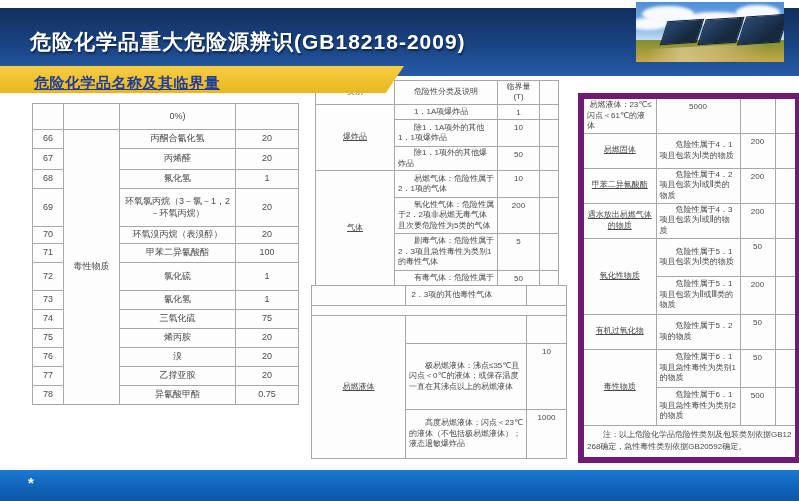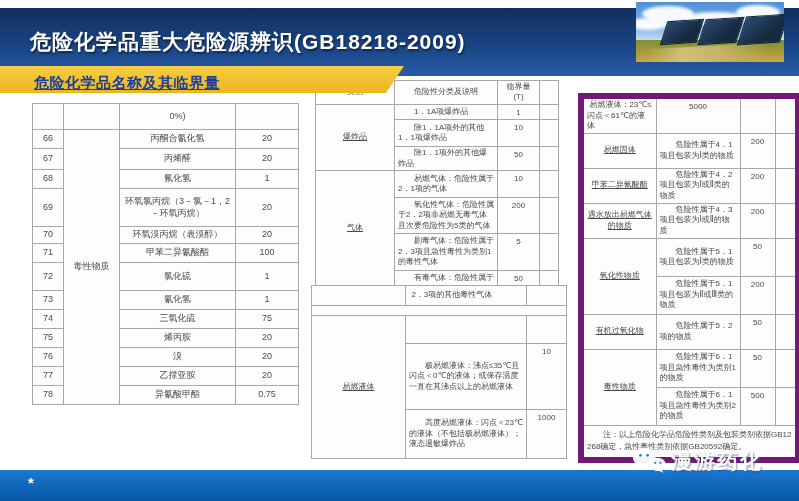--- a/index.html
+++ b/index.html
@@ -318,27 +318,14 @@
       <td></td>
     </tr>
     <tr style="height:35px">
       <td class="note" colspan="4">注：以上危险化学品危险性类别及包装类别依据GB12268确定，急性毒性类别依据GB20592确定。</td>
     </tr>
   </tbody>
     </table>
 
   <div class="footbar"></div>
   <div class="asterisk">*</div>
-  <div class="watermark">
-    <svg class="wm-icon" viewBox="0 0 36 30">
-      <ellipse cx="13" cy="11.5" rx="12" ry="10" fill="#ffffff" opacity="0.95"></ellipse>
-      <path d="M7 19 L5 24 L11 20 Z" fill="#ffffff" opacity="0.95"></path>
-      <circle cx="9" cy="9.5" r="1.5" fill="#2f7fc4"></circle>
-      <circle cx="16.5" cy="9.5" r="1.5" fill="#2f7fc4"></circle>
-      <ellipse cx="27" cy="19" rx="8.5" ry="7" fill="#ffffff" opacity="0.95"></ellipse>
-      <path d="M31 24.5 L33.5 28 L27.5 25.5 Z" fill="#ffffff" opacity="0.95"></path>
-      <circle cx="24.5" cy="17.5" r="1.2" fill="#2f7fc4"></circle>
-      <circle cx="30" cy="17.5" r="1.2" fill="#2f7fc4"></circle>
-    </svg>
-    <span>漫游药化</span>
-  </div>
 
 </div>
 
 </body></html>

